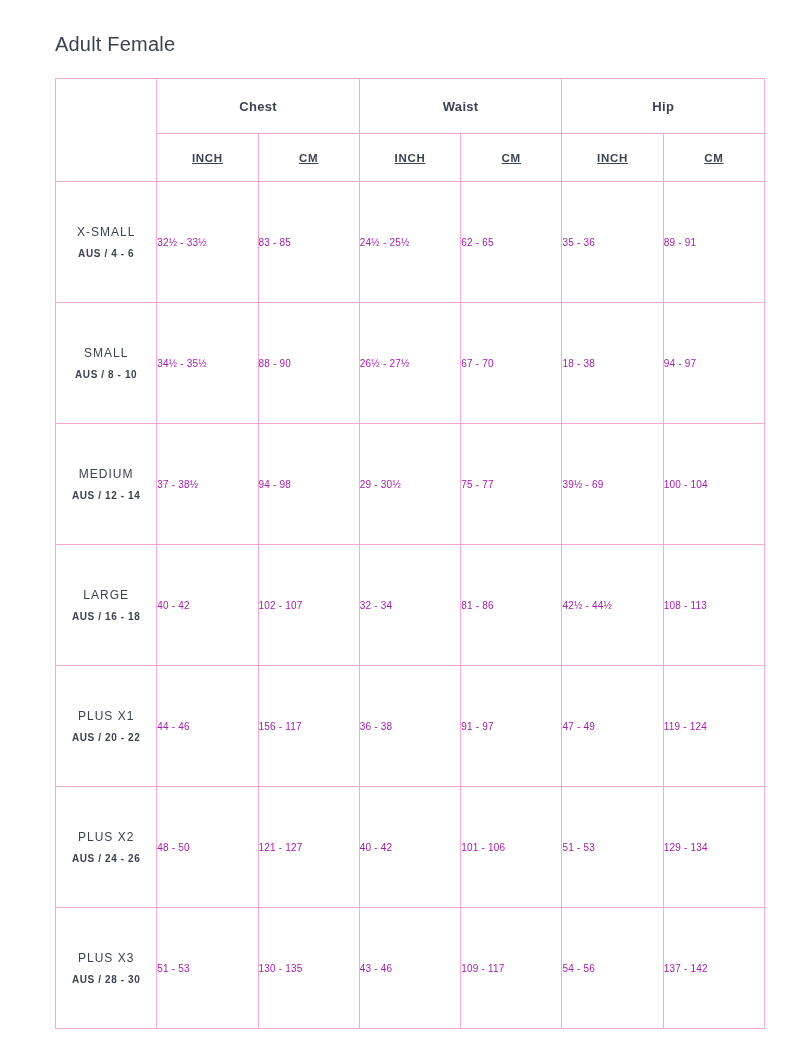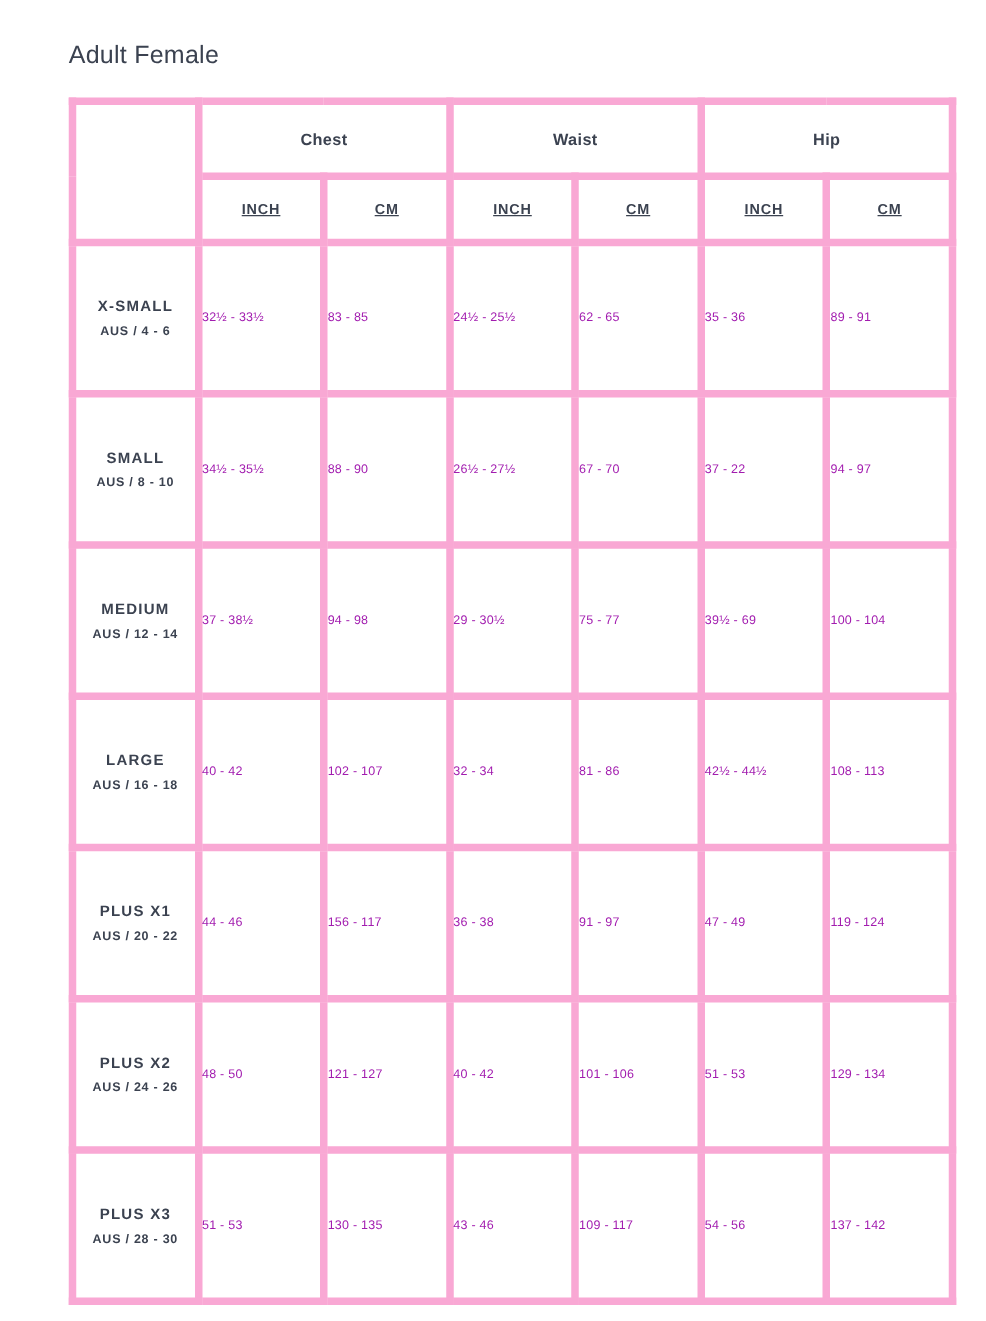--- a/index.html
+++ b/index.html
@@ -35,21 +35,21 @@
     top: 78px;
     width: 710px;
   }
   table.sizechart {
     border-collapse: collapse;
     width: 710px;
     table-layout: fixed;
   }
   table.sizechart th,
   table.sizechart td {
-    border: 6px solid #f9a8d4;
+    border: 1px solid #f9a8d4;
     padding: 0;
     vertical-align: middle;
   }
   .grp-head {
     height: 54px;
     text-align: center;
     font-size: 13px;
     font-weight: bold;
     color: #3b4250;
     letter-spacing: 0.3px;
@@ -68,21 +68,21 @@
   }
   .size-cell {
     width: 128px;
     text-align: center;
     padding: 18px 6px;
     line-height: 1.9;
   }
   .size-name {
     display: block;
     font-size: 12px;
-    font-weight: bold;
+    font-weight: normal;
     letter-spacing: 1px;
     color: #3b4250;
   }
   .size-aus {
     display: block;
     font-size: 10px;
     font-weight: bold;
     letter-spacing: 0.6px;
     color: #3b4250;
   }
@@ -142,21 +142,21 @@
         </tr>
         <tr>
           <th class="size-cell">
             <span class="size-name">SMALL</span>
             <span class="size-aus">AUS / 8 - 10</span>
           </th>
           <td class="val">34½ - 35½</td>
           <td class="val">88 - 90</td>
           <td class="val">26½ - 27½</td>
           <td class="val">67 - 70</td>
-          <td class="val">37 - 22</td>
+          <td class="val">18 - 38</td>
           <td class="val">94 - 97</td>
         </tr>
         <tr>
           <th class="size-cell">
             <span class="size-name">MEDIUM</span>
             <span class="size-aus">AUS / 12 - 14</span>
           </th>
           <td class="val">37 - 38½</td>
           <td class="val">94 - 98</td>
           <td class="val">29 - 30½</td>

